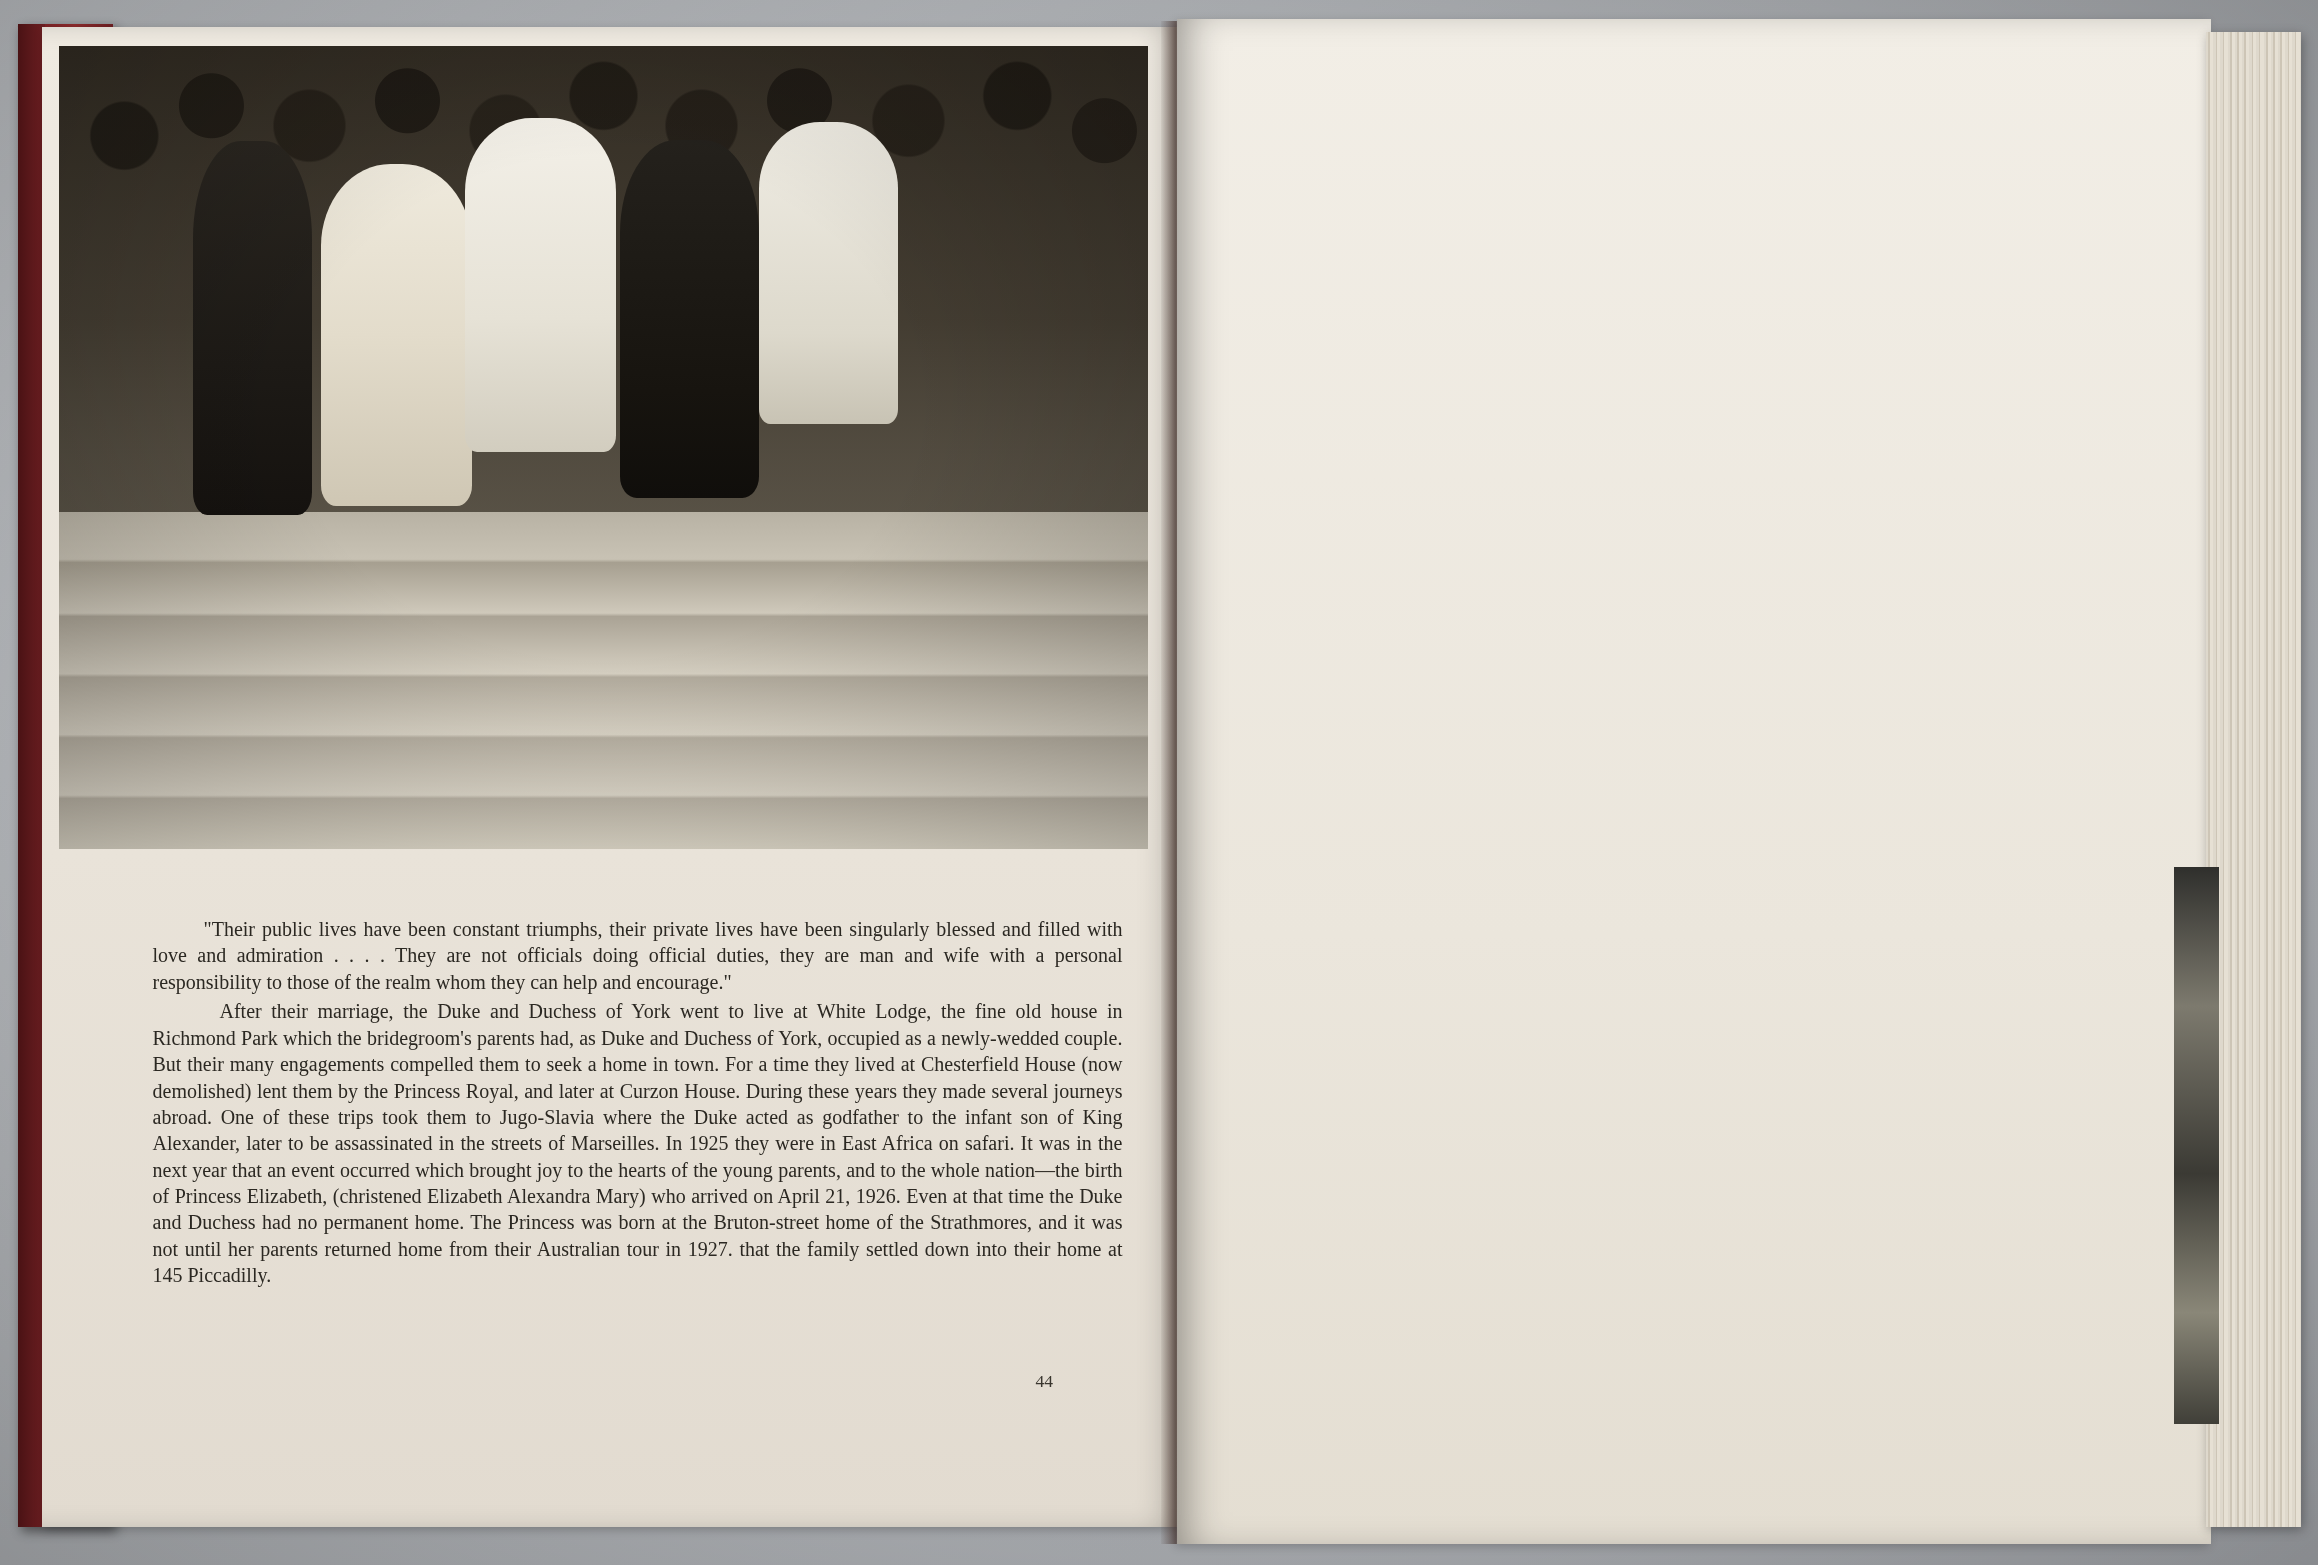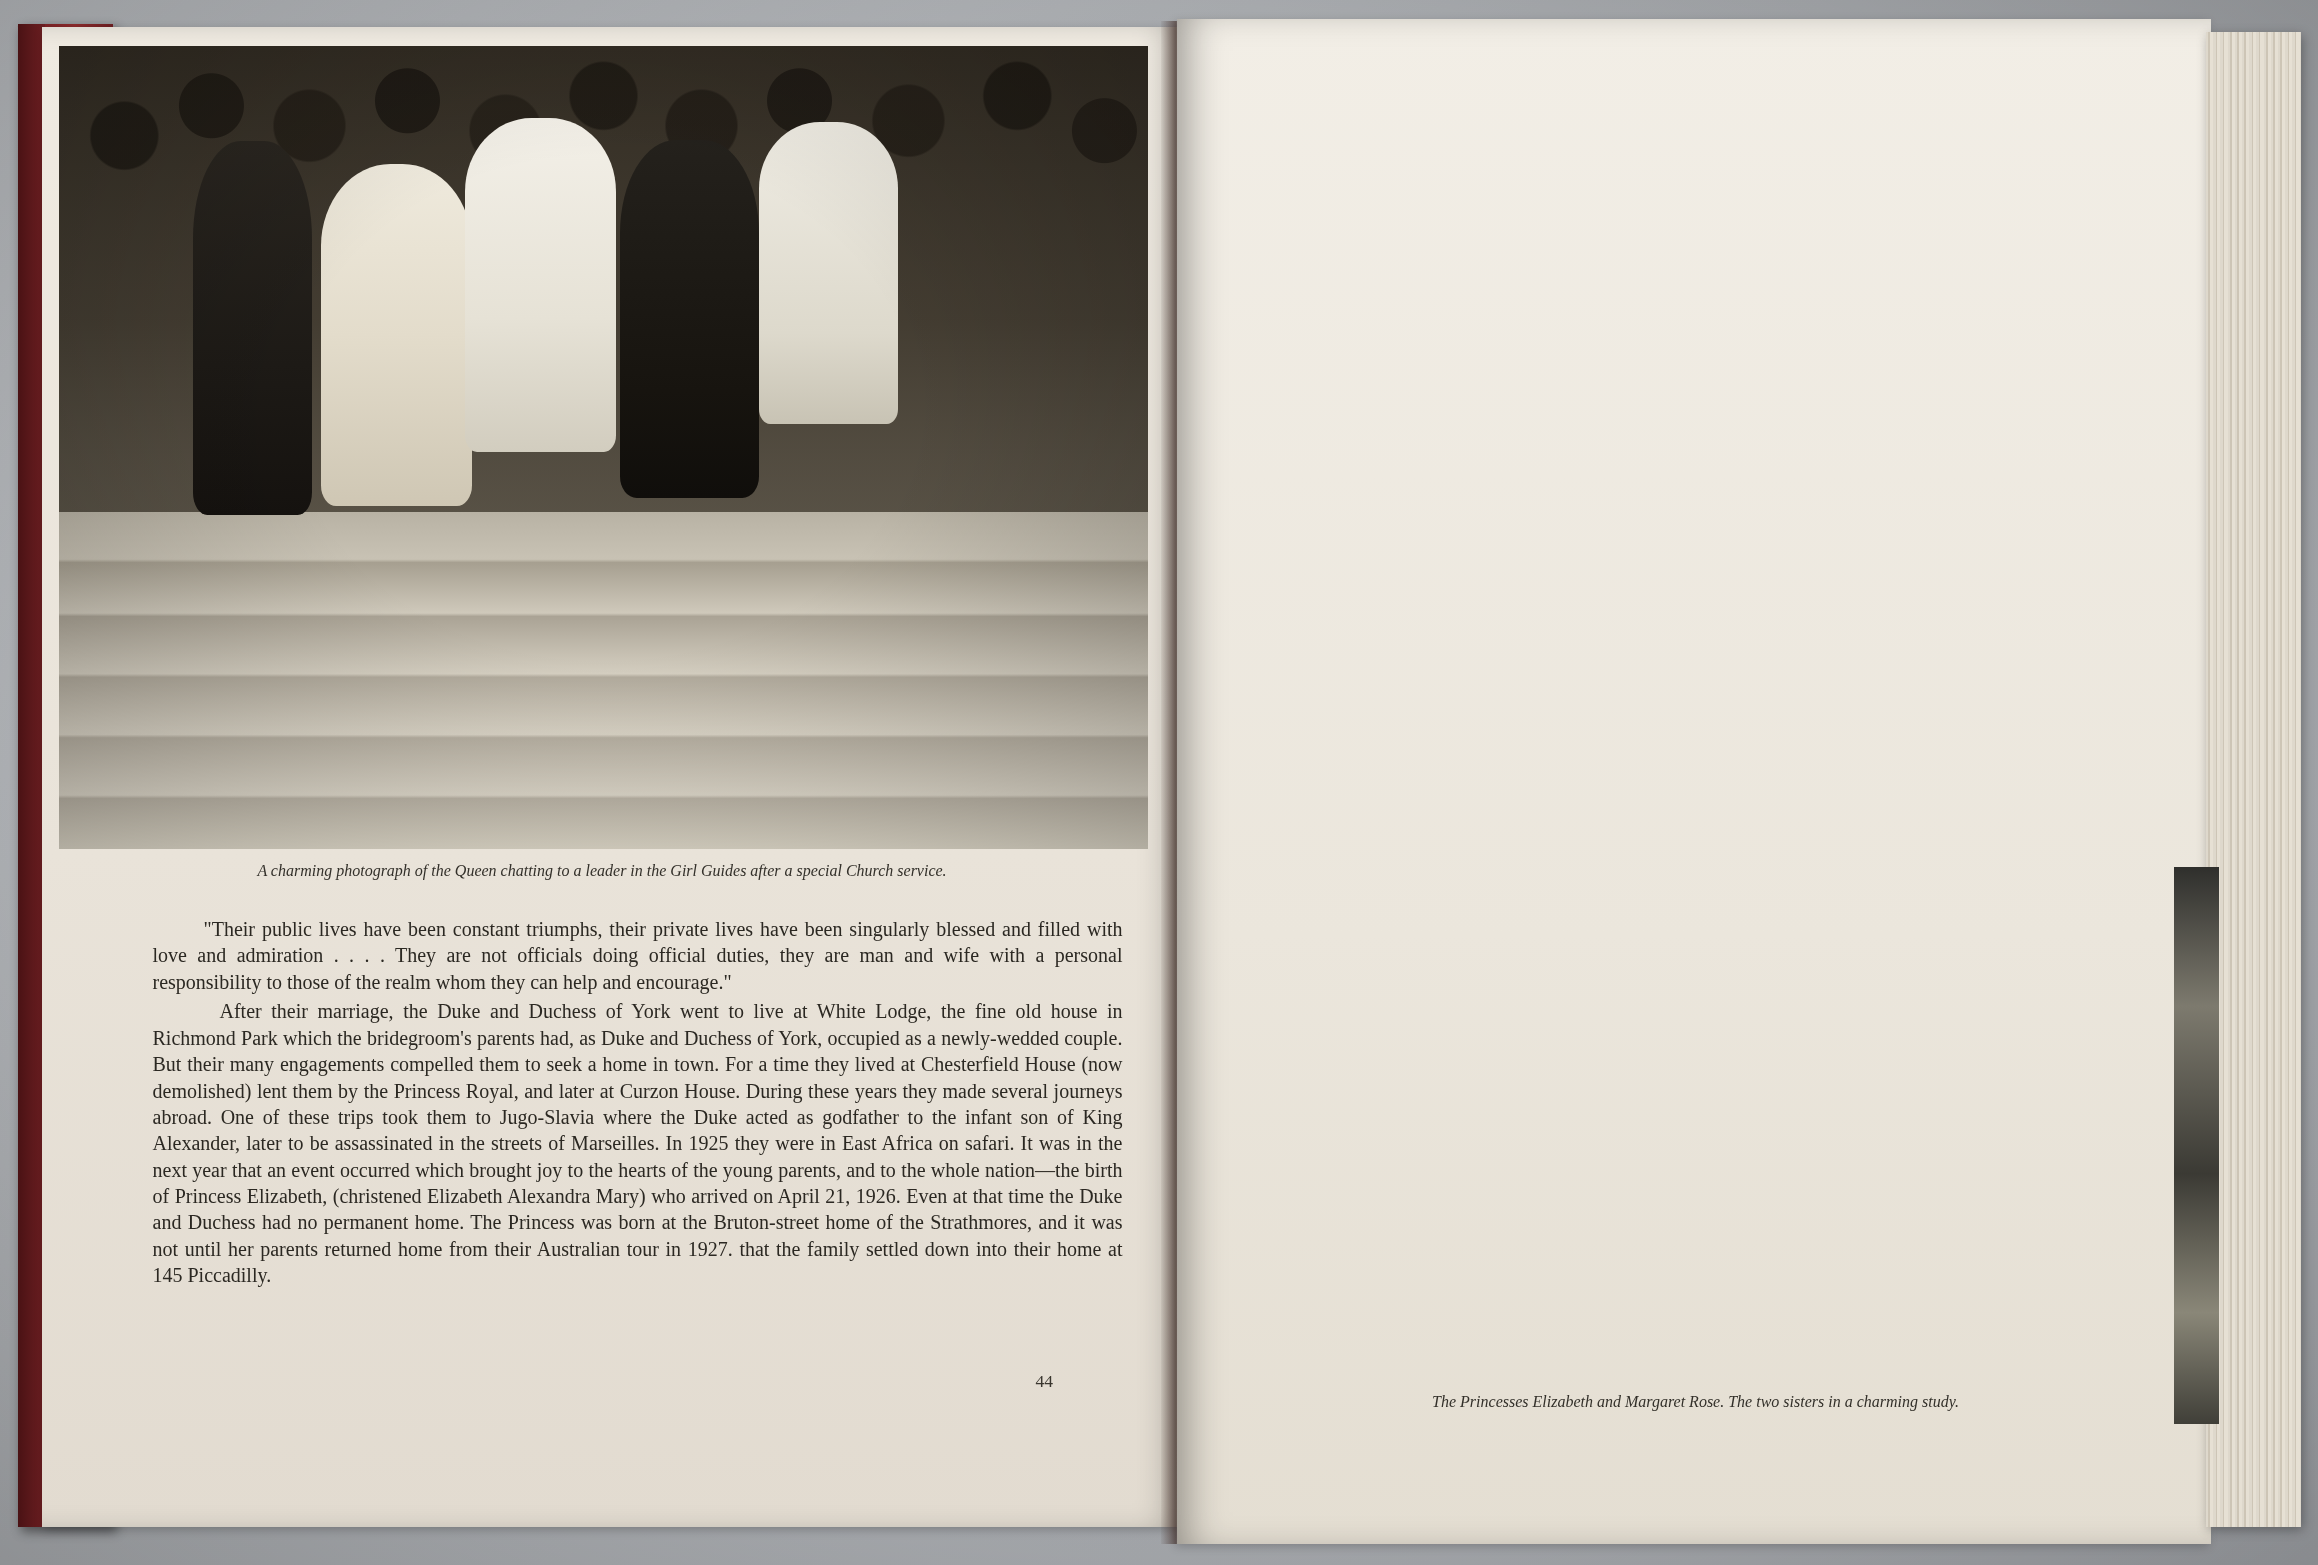--- a/index.html
+++ b/index.html
@@ -247,35 +247,33 @@
         <div class="crowd"></div>
         <div class="steps"></div>
         <div class="figure fig-dark1"></div>
         <div class="figure fig-pale"></div>
         <div class="figure fig-white"></div>
         <div class="figure fig-dark2"></div>
         <div class="figure fig-white2"></div>
         <div class="ph-vignette"></div>
       </div>
 
-      <div class="caption-left">A charming photograph of the Queen chatting to a leader in the Girl Guides after a special Church service.</div>
 
       <div class="body-text">
         <p class="q">"Their public lives have been constant triumphs, their private lives have been singularly blessed and filled with love and admiration . . . . They are not officials doing official duties, they are man and wife with a personal responsibility to those of the realm whom they can help and encourage."</p>
         <p>After their marriage, the Duke and Duchess of York went to live at White Lodge, the fine old house in Richmond Park which the bridegroom's parents had, as Duke and Duchess of York, occupied as a newly-wedded couple.  But their many engagements compelled them to seek a home in town.  For a time they lived at Chesterfield House (now demolished) lent them by the Princess Royal, and later at Curzon House.  During these years they made several journeys abroad.  One of these trips took them to Jugo-Slavia where the Duke acted as godfather to the infant son of King Alexander, later to be assassinated in the streets of Marseilles.  In 1925 they were in East Africa on safari.  It was in the next year that an event occurred which brought joy to the hearts of the young parents, and to the whole nation—the birth of Princess Elizabeth, (christened Elizabeth Alexandra Mary) who arrived on April 21, 1926.  Even at that time the Duke and Duchess had no permanent home.  The Princess was born at the Bruton-street home of the Strathmores, and it was not until her parents returned home from their Australian tour in 1927. that the family settled down into their home at 145 Piccadilly.</p>
       </div>
 
       <div class="folio-left">44</div>
     </div>
 
     <div class="gutter"></div>
 
     <div class="page-right">
       
     </div>
 
-    <div class="caption-right">The Princesses Elizabeth and Margaret Rose.  The two sisters in a charming study.</div>
 
     <div class="edge-stack"></div>
     <div class="sliver"></div>
   </div>
 </div>
 
 
 </body></html>

